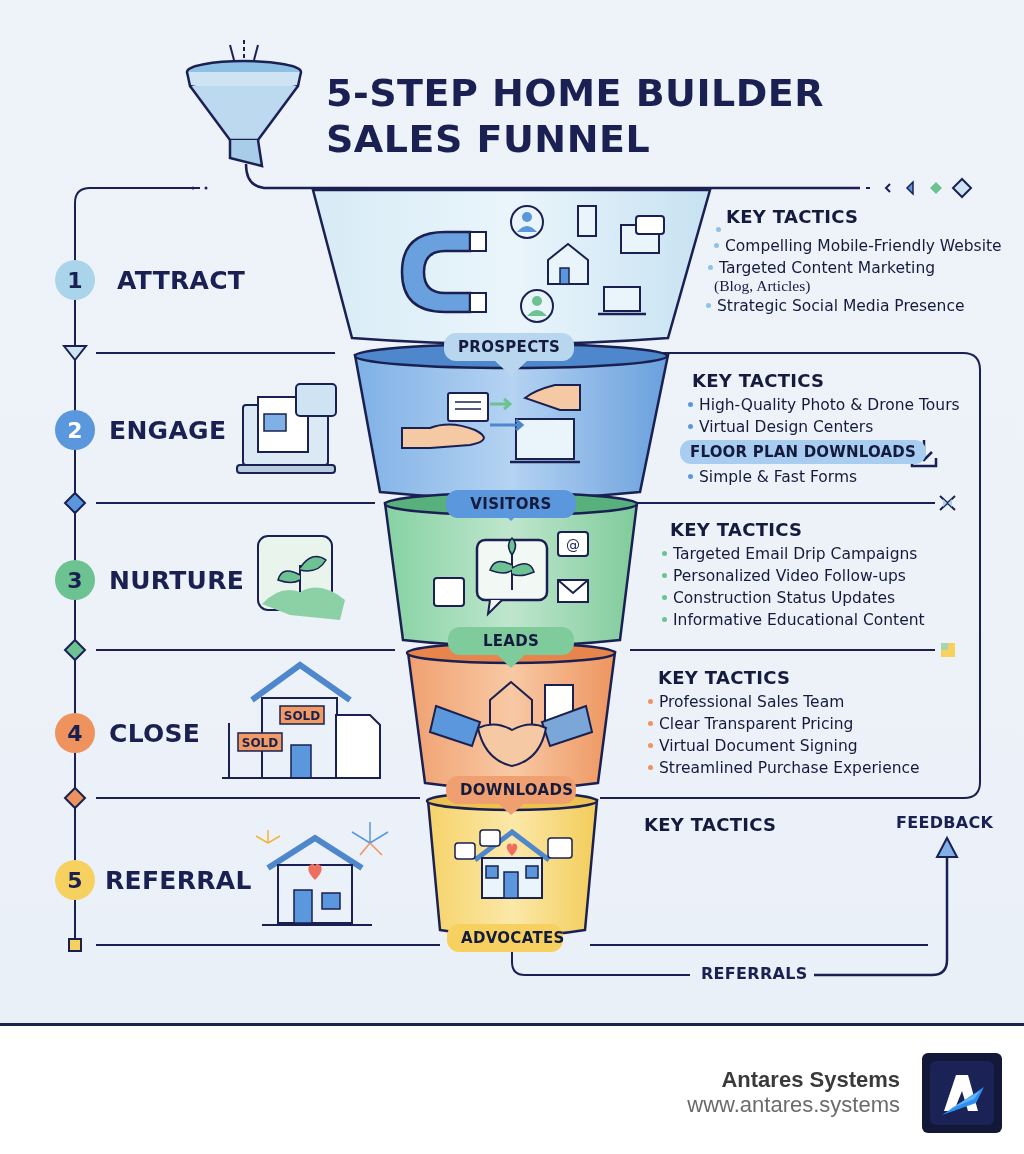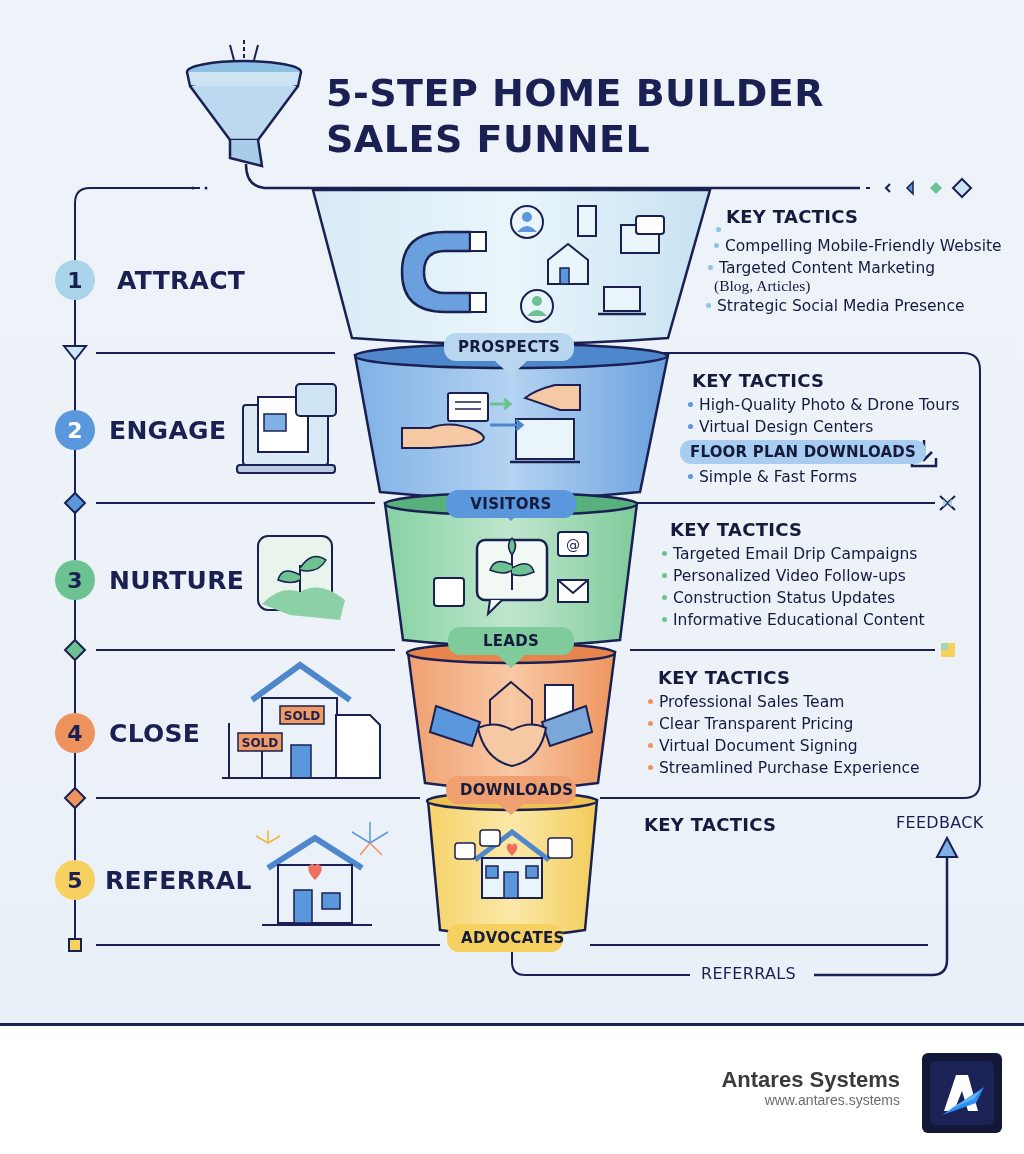--- a/index.html
+++ b/index.html
@@ -38,24 +38,24 @@
   .tactics li .dot { width: 5px; height: 5px; border-radius: 50%; margin-right: 6px; display: inline-block; flex: none; position: relative; top: -3px; }
   .tactics li.sub { padding-left: 8px; line-height: 18px; margin-top: -2px; font-family: Liberation Serif, serif; }
   .tactics li.hl {
     font-weight: 700; font-size: 15px; letter-spacing: 0.2px;
     padding: 1px 10px; border-radius: 11px; margin: 2px 0 2px -8px; width: fit-content;
   }
   .stage-pill {
     position: absolute; font-weight: 800; font-size: 15px; letter-spacing: 0.3px;
     padding: 5px 14px; border-radius: 12px; color: #141b3d; text-align: center;
   }
-  .loop-label { position: absolute; font-weight: 400; font-size: 16px; color: #1a2152; letter-spacing: 0.3px; }
+  .loop-label { position: absolute; font-weight: 700; font-size: 16px; color: #1a2152; letter-spacing: 0.3px; }
   .footer { position: absolute; left: 0; top: 1029px; width: 1024px; height: 125px; background: #fff; }
   .brand-name { position: absolute; right: 124px; top: 38px; font-family: "Liberation Sans", sans-serif; font-weight: 700; font-size: 22px; color: #3a3a3a; }
-  .brand-url { position: absolute; right: 124px; top: 63px; font-family: "Liberation Sans", sans-serif; font-size: 14px; color: #6b6b6b; }
+  .brand-url { position: absolute; right: 124px; top: 63px; font-family: "Liberation Sans", sans-serif; font-size: 22px; color: #6b6b6b; }
   .logo { position: absolute; left: 922px; top: 24px; width: 80px; height: 80px; background: #131838; border-radius: 6px; }
 </style>
 </head>
 <body>
 
 <div class="canvas">
 
   <svg class="lines" viewBox="0 0 1024 1026">
     <defs>
       <linearGradient id="g1" x1="0" x2="1">

